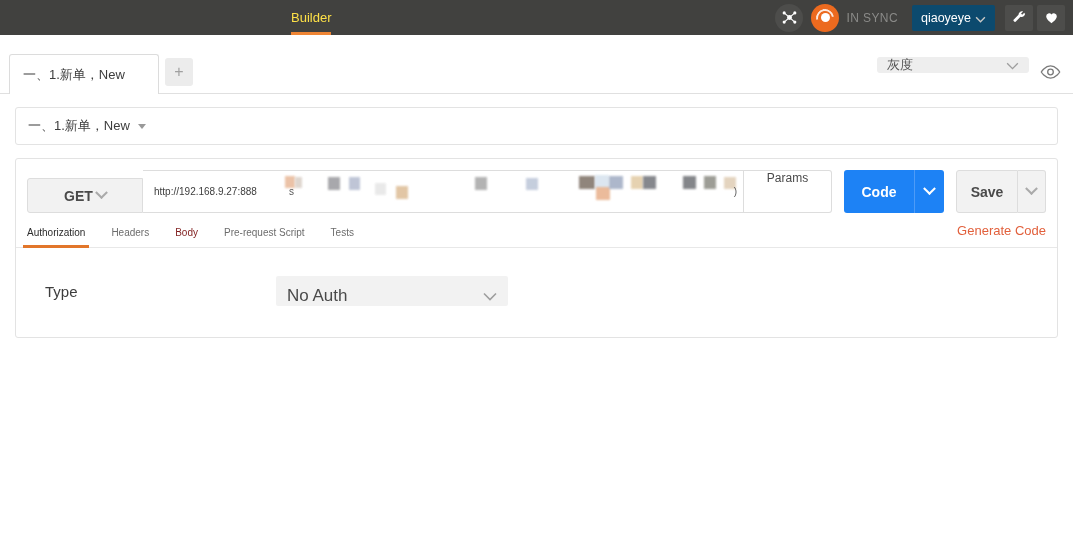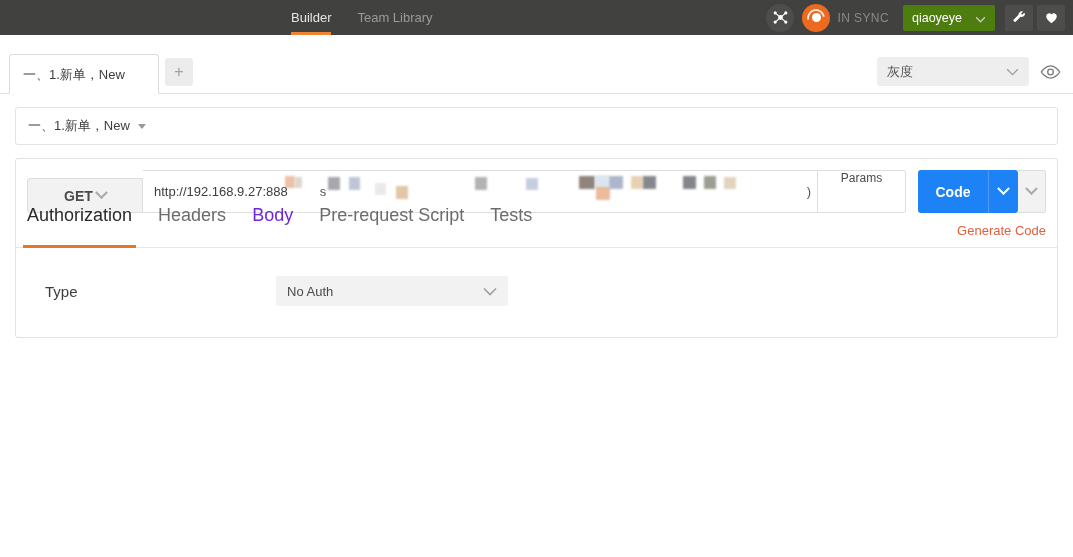--- a/index.html
+++ b/index.html
@@ -28,21 +28,21 @@
   }
   .top-nav-item {
     font-size: 13px;
     line-height: 35px;
     height: 35px;
     color: #9a9a98;
     position: relative;
     cursor: pointer;
     font-weight: 400;
   }
-  .top-nav-item.active { color: #e5e5e5; }
+  .top-nav-item.active { color: #fde047; }
   .top-nav-item.active::after {
     content: "";
     position: absolute;
     left: 0; right: 0; bottom: 0;
     height: 3px;
     background: #ef8534;
   }
 
   .top-right {
     position: absolute;
@@ -89,25 +89,25 @@
     background: #ffffff;
   }
   .sync-text {
     font-size: 12px;
     color: #8a8a88;
     letter-spacing: .4px;
     font-weight: 400;
   }
   .user-box {
     height: 26px;
-    background: #4d7c0f;
+    background: #0c4a6e;
     border-radius: 2px;
     display: flex; align-items: center;
     padding: 0 9px;
-    gap: 13px;
+    gap: 4px;
     margin-right: 6px;
     cursor: pointer;
   }
   .user-name { font-size: 12.5px; color: #ffffff; }
   .icon-box {
     width: 28px; height: 26px;
     background: #4d4d4b;
     border-radius: 2px;
     display: flex; align-items: center; justify-content: center;
     margin-left: 4px;
@@ -142,21 +142,21 @@
     background: #ececec;
     border-radius: 3px;
     display: flex; align-items: center; justify-content: center;
     color: #a0a0a0;
     font-size: 16px;
     cursor: pointer;
   }
   .env-select {
     position: absolute;
     right: 44px; top: 22px;
-    width: 152px; height: 29px;
+    width: 152px; height: 16px;
     background: #eeeeee;
     border-radius: 3px;
     display: flex; align-items: center; justify-content: space-between;
     padding: 0 10px;
     font-size: 13px;
     color: #555555;
     cursor: pointer;
   }
   .eye-btn {
     position: absolute;
@@ -222,21 +222,21 @@
     flex: 1;
     border: 1px solid #dddddd;
     border-left: none;
     display: flex; align-items: center;
     padding-left: 11px;
     position: relative;
     overflow: hidden;
     background: #ffffff;
   }
   .url-text {
-    font-size: 13px;
+    font-size: 10px;
     color: #3d3d3d;
     white-space: nowrap;
     position: relative;
     z-index: 2;
   }
   .blur-layer {
     position: absolute;
     left: 0; top: 0; right: 0; bottom: 0;
     z-index: 1;
     pointer-events: none;
@@ -304,35 +304,35 @@
   .subtabs {
     display: flex;
     align-items: flex-end;
     gap: 26px;
     padding: 6px 11px 0 11px;
     height: 35px;
     position: relative;
     border-bottom: 1px solid #e8e8e8;
   }
   .subtab {
-    font-size: 18px;
+    font-size: 10px;
     color: #6c6c6c;
-    padding-bottom: 21px;
+    padding-bottom: 9px;
     position: relative;
     cursor: pointer;
   }
   .subtab.active { color: #2b2b2b; }
   .subtab.active::after {
     content: "";
     position: absolute;
     left: -4px; right: -4px; bottom: -1px;
     height: 3px;
     background: #e2762a;
   }
-  .subtab.muted { color: #6d28d9; }
+  .subtab.muted { color: #7f1d1d; }
   .gen-code {
     position: absolute;
     right: 11px; bottom: 9px;
     font-size: 13px;
     color: #e2603c;
     cursor: pointer;
   }
 
   
   .authbody {
@@ -344,38 +344,35 @@
     width: 260px;
     padding-left: 29px;
     font-size: 15px;
     color: #3d3d3d;
   }
   .auth-select {
     width: 232px;
     height: 30px;
     background: #f2f2f2;
     border-radius: 2px;
-    display: flex; align-items: center; justify-content: space-between;
+    display: flex; align-items: flex-end; justify-content: space-between;
     padding: 0 11px;
-    font-size: 13px;
+    font-size: 17px;
     color: #4a4a4a;
     cursor: pointer;
   }
 </style>
 </head>
 <body>
 
 <div class="topbar">
 
   <div class="top-nav">
     <div class="top-nav-item active">
       <span>Builder</span>
-    </div>
-    <div class="top-nav-item">
-      <span>Team Library</span>
     </div>
   </div>
 
   <div class="top-right">
 
     <div class="net-icon-wrap">
       <svg width="17" height="17" viewBox="0 0 24 24" aria-hidden="true">
         <circle cx="12" cy="12" r="3.4" fill="#ffffff"></circle>
         <circle cx="4.5" cy="5.5" r="2.2" fill="#ffffff"></circle>
         <circle cx="19.5" cy="5.5" r="2.2" fill="#ffffff"></circle>
@@ -488,20 +485,23 @@
       <span>Params</span>
     </div>
 
     <div class="send-btn">
       <span>Code</span>
     </div>
     <div class="send-caret">
       <span class="chev-w"></span>
     </div>
 
+    <div class="save-btn">
+      <span>Save</span>
+    </div>
     <div class="save-caret">
       <span class="chev"></span>
     </div>
 
   </div>
 
   <div class="subtabs">
     <div class="subtab active">
       <span>Authorization</span>
     </div>

